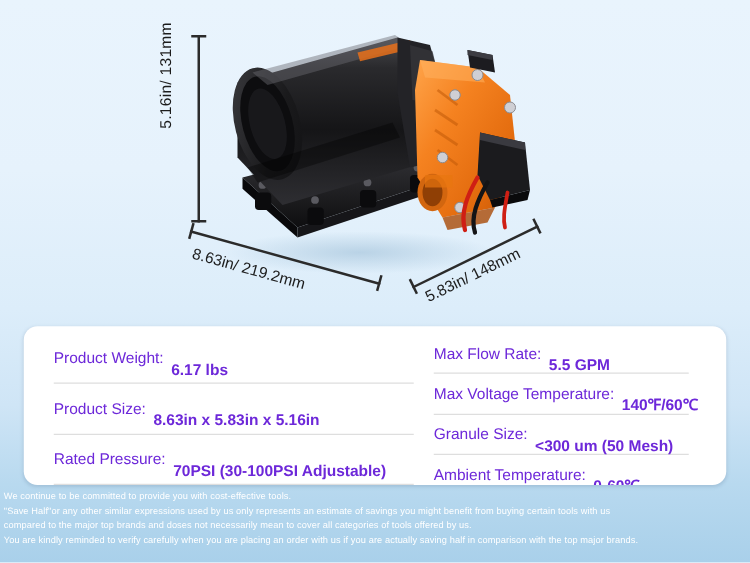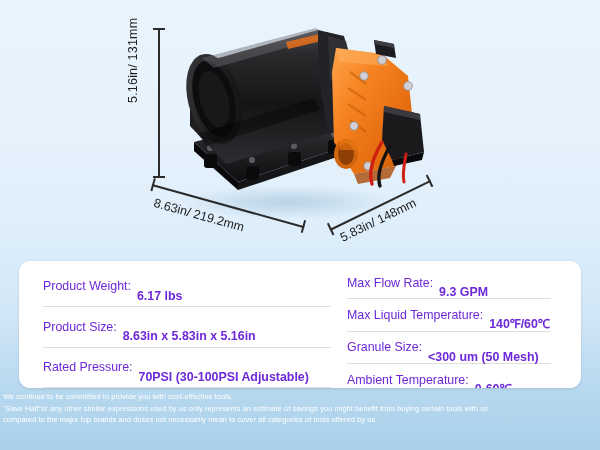--- a/index.html
+++ b/index.html
@@ -341,38 +341,39 @@
         </div>
         <div class="spec-row">
           <span class="spec-label">Rated Pressure:</span>
           <span class="spec-value">70PSI (30-100PSI Adjustable)</span>
         </div>
       </div>
 
       <div class="spec-col right">
         <div class="spec-row">
           <span class="spec-label">Max Flow Rate:</span>
-          <span class="spec-value">9.3 GPM</span>
-        </div>
-        <div class="spec-row">
-          <span class="spec-label">Max Liquid Temperature:</span>
+          <span class="spec-value">5.5 GPM</span>
+        </div>
+        <div class="spec-row">
+          <span class="spec-label">Max Voltage Temperature:</span>
           <span class="spec-value">140℉/60℃</span>
         </div>
         <div class="spec-row">
           <span class="spec-label">Granule Size:</span>
           <span class="spec-value">&lt;300 um (50 Mesh)</span>
         </div>
         <div class="spec-row">
           <span class="spec-label">Ambient Temperature:</span>
           <span class="spec-value">0-60℃</span>
         </div>
       </div>
 
     </div>
   </div>
 
   <div id="disclaimer">
     <div>We continue to be committed to provide you with cost-effective tools.</div>
     <div>"Save Half"or any other similar expressions used by us only represents an estimate of savings you might benefit from buying certain tools with us</div>
     <div>compared to the major top brands and doses not necessarily mean to cover all categories of tools offered by us.</div>
+    <div>You are kindly reminded to verify carefully when you are placing an order with us if you are actually saving half in comparison with the top major brands.</div>
   </div>
 
 </div>
 
 </body></html>

